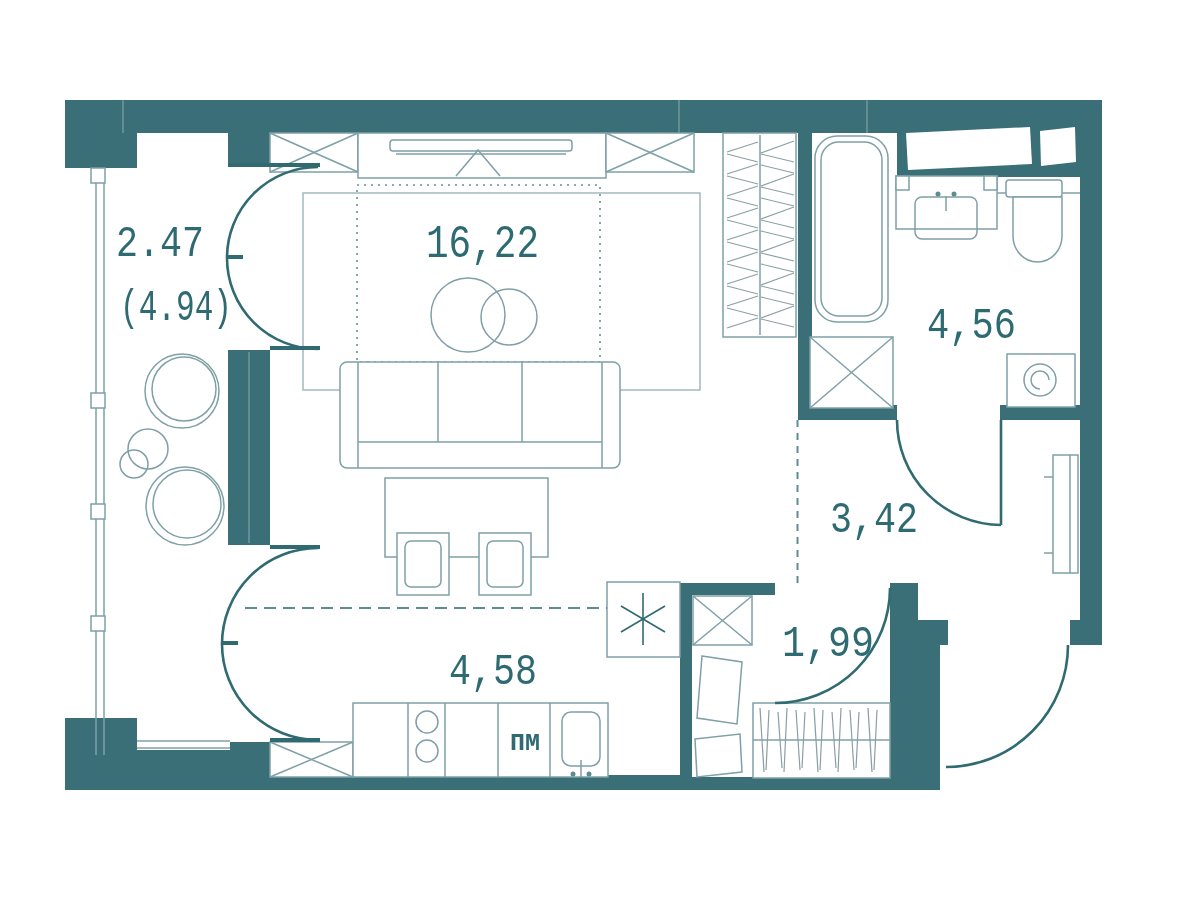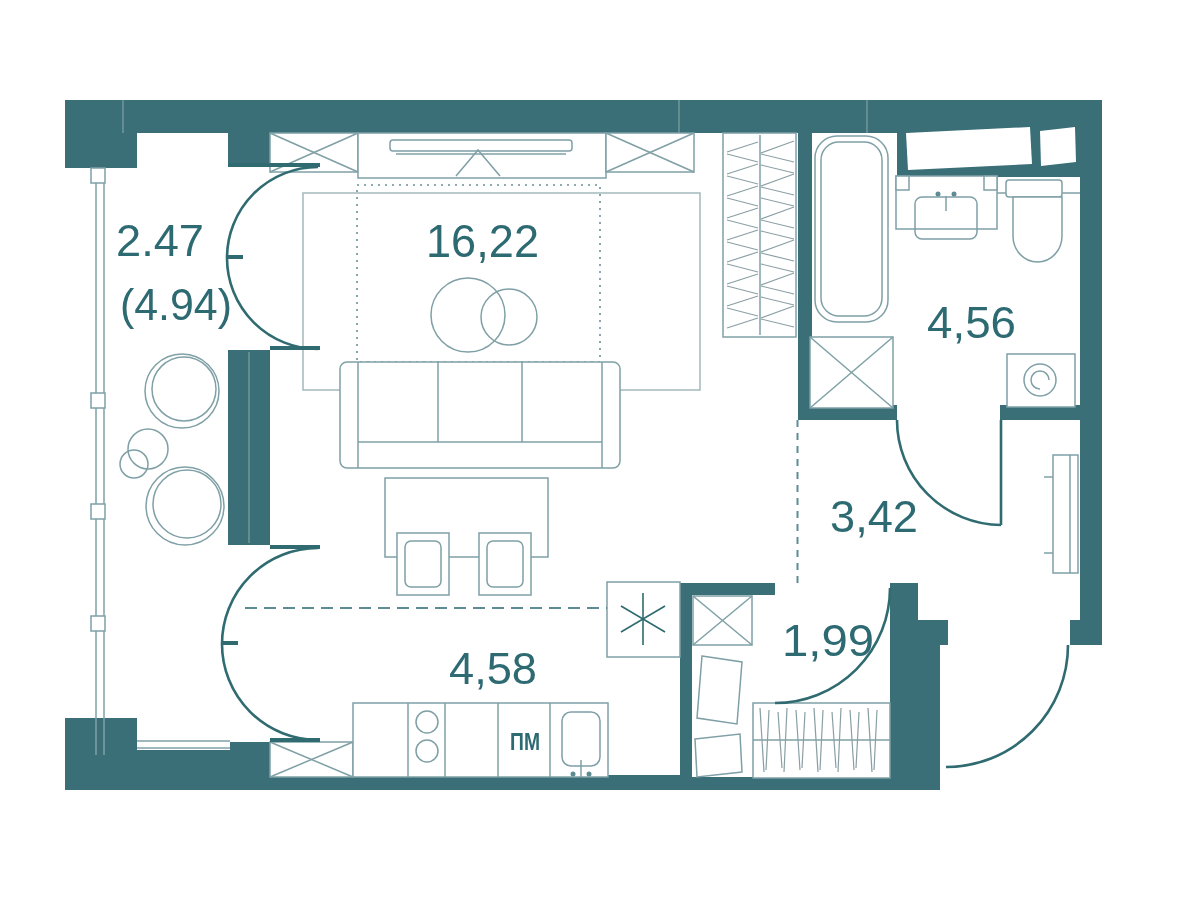--- a/index.html
+++ b/index.html
@@ -6,21 +6,21 @@
     --wall:#3A6F77;
     --wall-dark:#2F6B70;
     --line:#7FA0A6;
     --line-light:#A9BCC0;
     --dash:#5E8C93;
     --txt:#2D6A72;
     --bg:#FFFFFF;
   }
   html,body{margin:0;padding:0;background:var(--bg);}
   .stage{position:relative;width:1200px;height:900px;background:var(--bg);overflow:hidden;
-         font-family:Liberation Sans, sans-serif;}
+         font-family:Liberation Mono, monospace;}
   svg{display:block;}
   .wall{fill:var(--wall);stroke:none;}
   .jamb{stroke:var(--wall-dark);stroke-width:4;fill:none;}
   .thin{stroke:var(--line);stroke-width:1.5;fill:none;}
   .thinw{stroke:var(--line);stroke-width:1.5;fill:#fff;}
   .lightl{stroke:var(--line-light);stroke-width:1.6;fill:none;}
   .door{stroke:var(--wall-dark);stroke-width:2.6;fill:none;}
   .dash{stroke:var(--dash);stroke-width:2;fill:none;}
   .dots{stroke:#6B9298;stroke-width:1.6;fill:none;stroke-dasharray:2 5;}
   .seam{stroke:rgba(255,255,255,0.28);stroke-width:1.5;}

